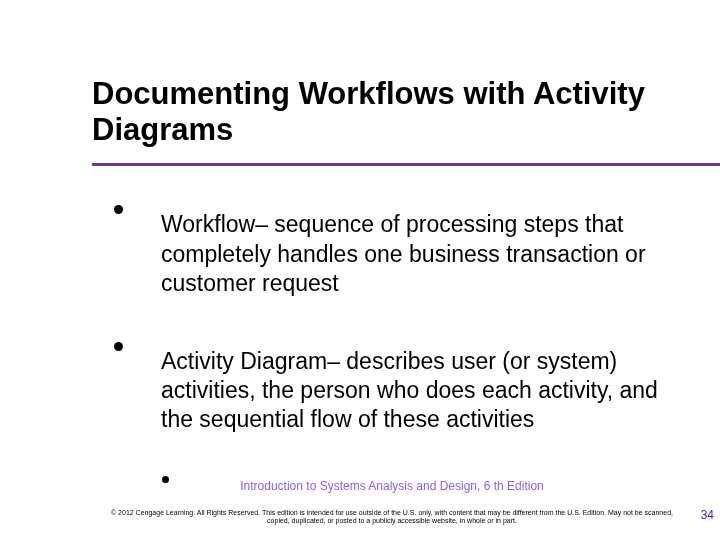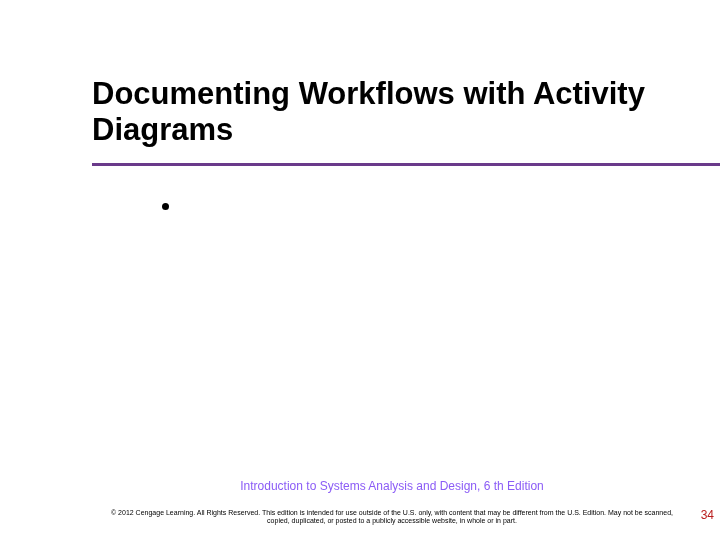--- a/index.html
+++ b/index.html
@@ -90,31 +90,39 @@
     font-size: 7px;
     color: #000;
     line-height: 1.25;
     padding: 0 40px;
   }
   .page-number {
     position: absolute;
     bottom: 34px;
     right: 22px;
     font-size: 12px;
-    color: #b91c1c;
+    color: #4c1d95;
   }
 </style>
 </head>
 <body>
 
 <div class="slide">
   <h1 class="title">Documenting Workflows with Activity Diagrams</h1>
   <div class="accent-line"></div>
 
   <ul class="top-list">
+    <li>
+      <span class="bullet"></span>
+      <span class="text">Workflow– sequence of processing steps that completely handles one business transaction or customer request</span>
+    </li>
+    <li>
+      <span class="bullet"></span>
+      <span class="text">Activity Diagram– describes user (or system) activities, the person who does each activity, and the sequential flow of these activities</span>
+    </li>
   </ul>
 
   <ul class="sub-list">
     <li>
       <span class="bullet"></span>
     </li>
   </ul>
 </div>
 
 <div class="page-number">34</div>

